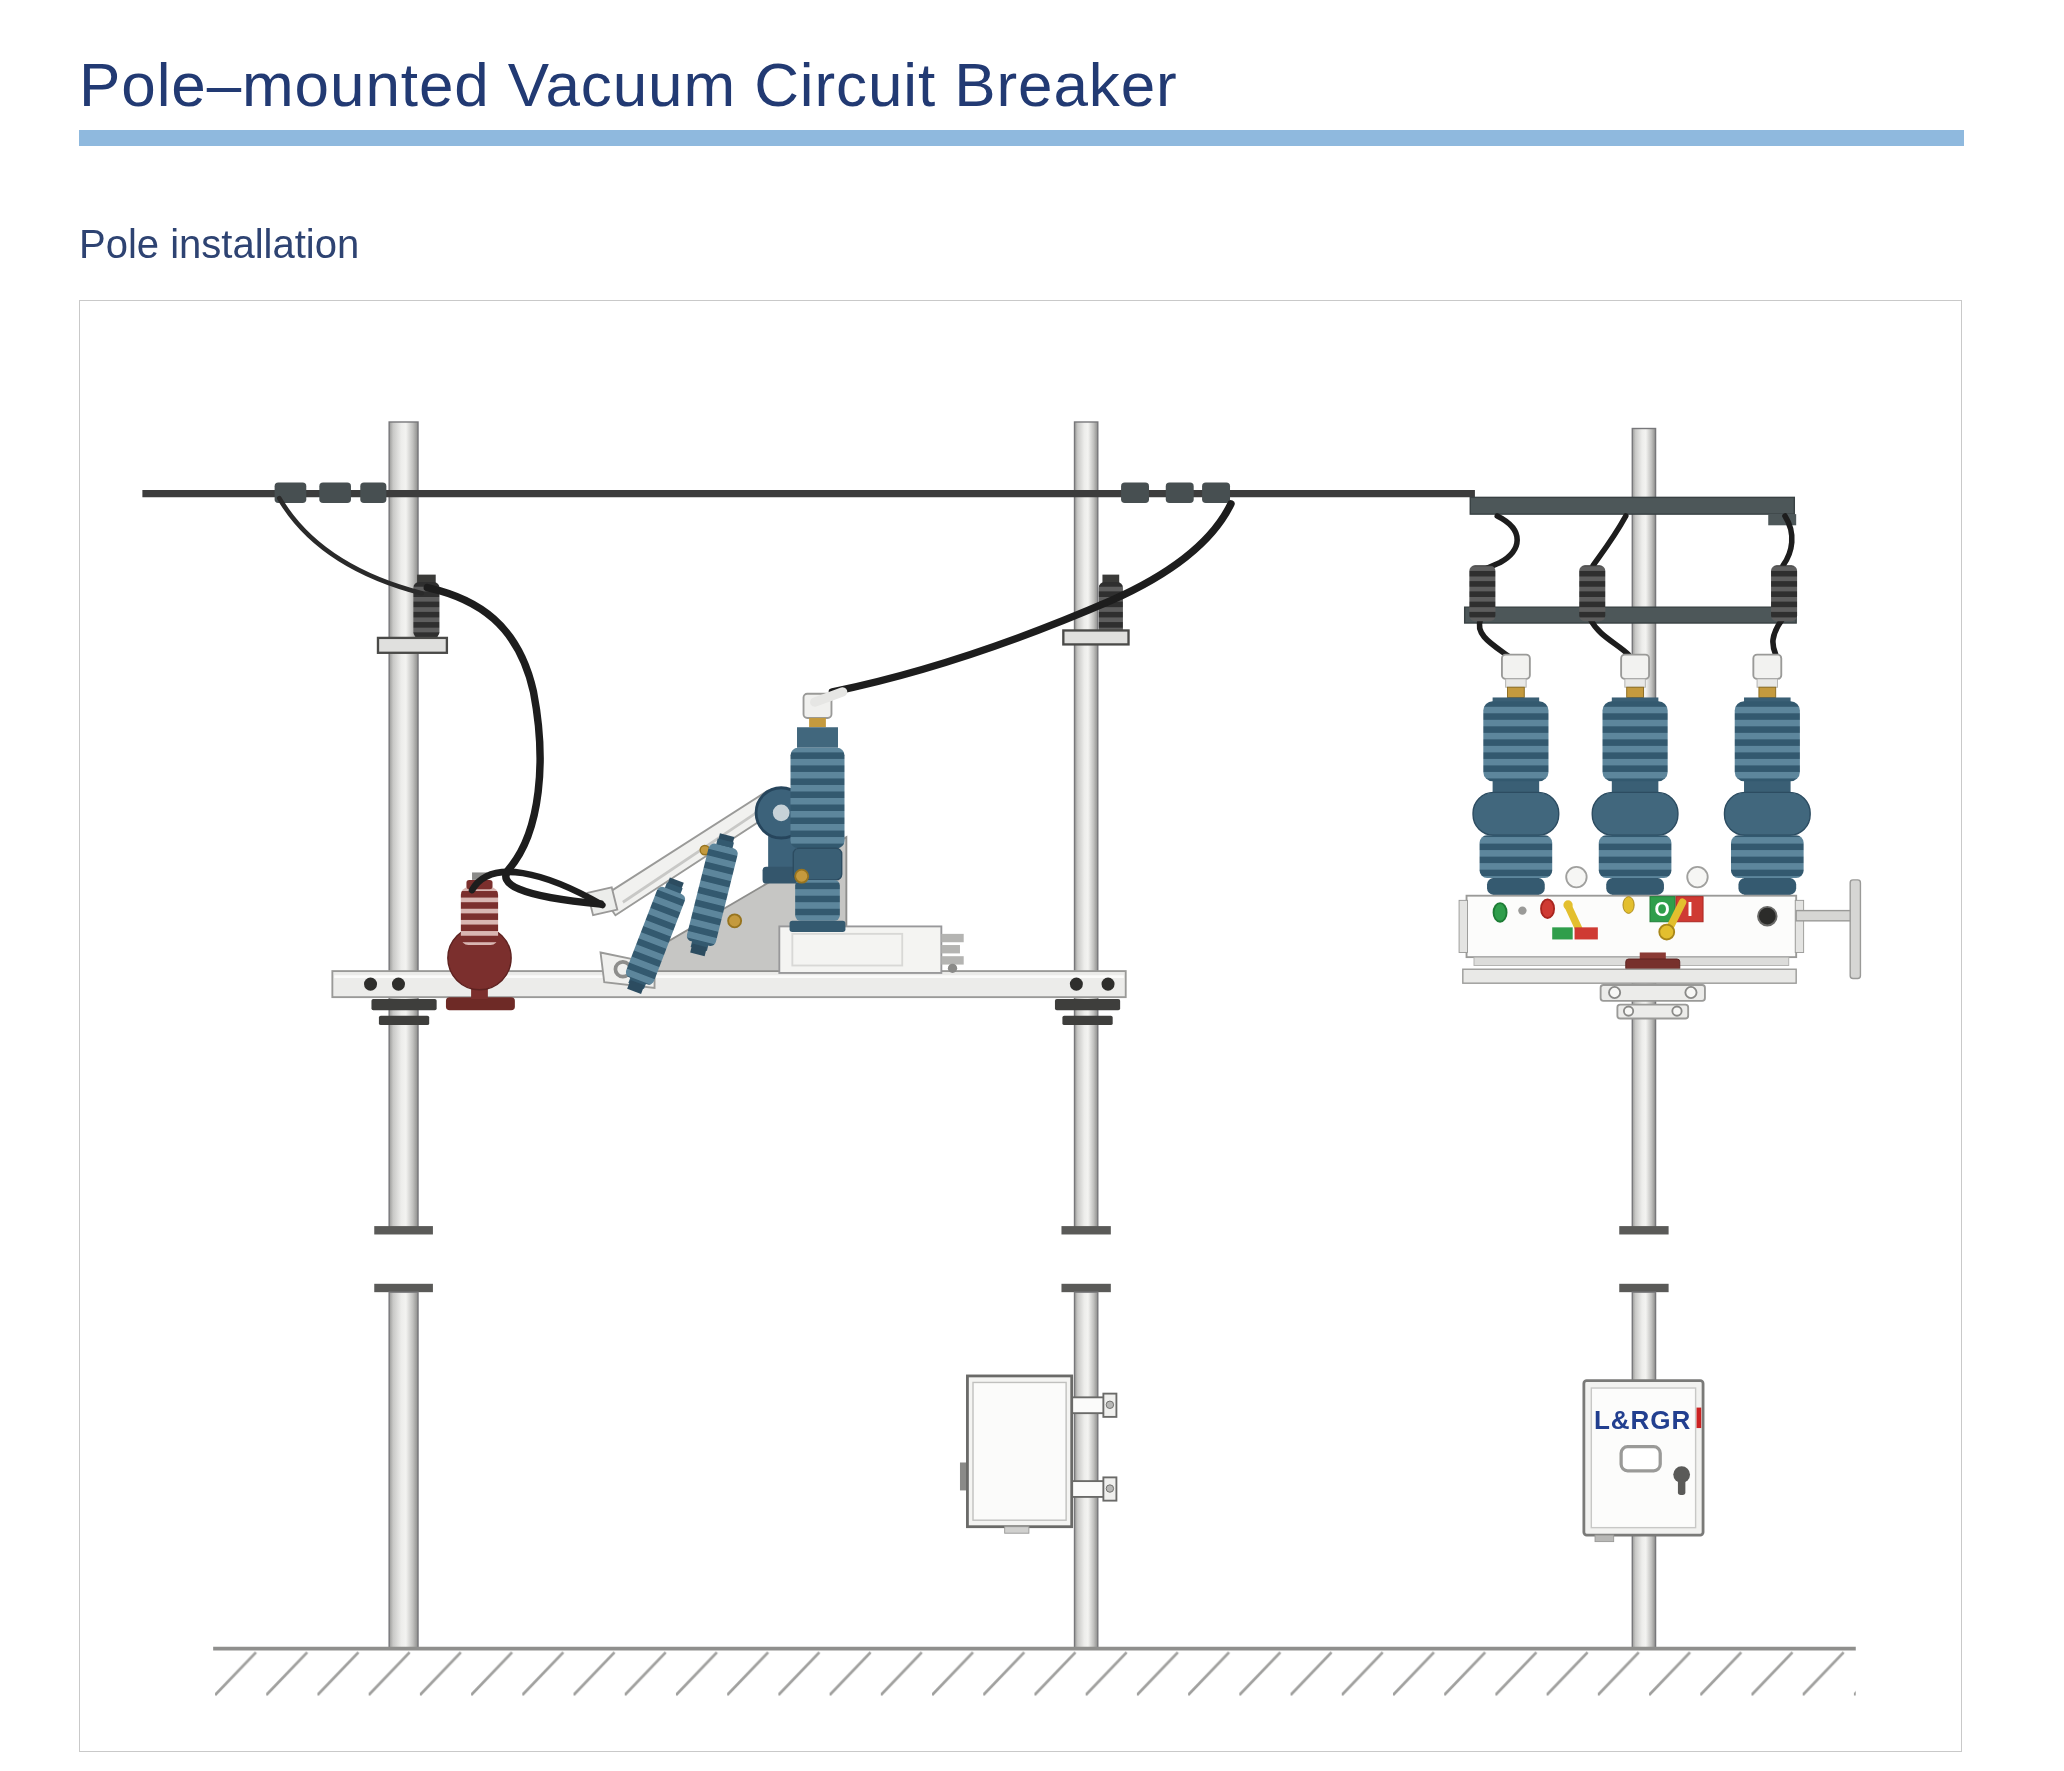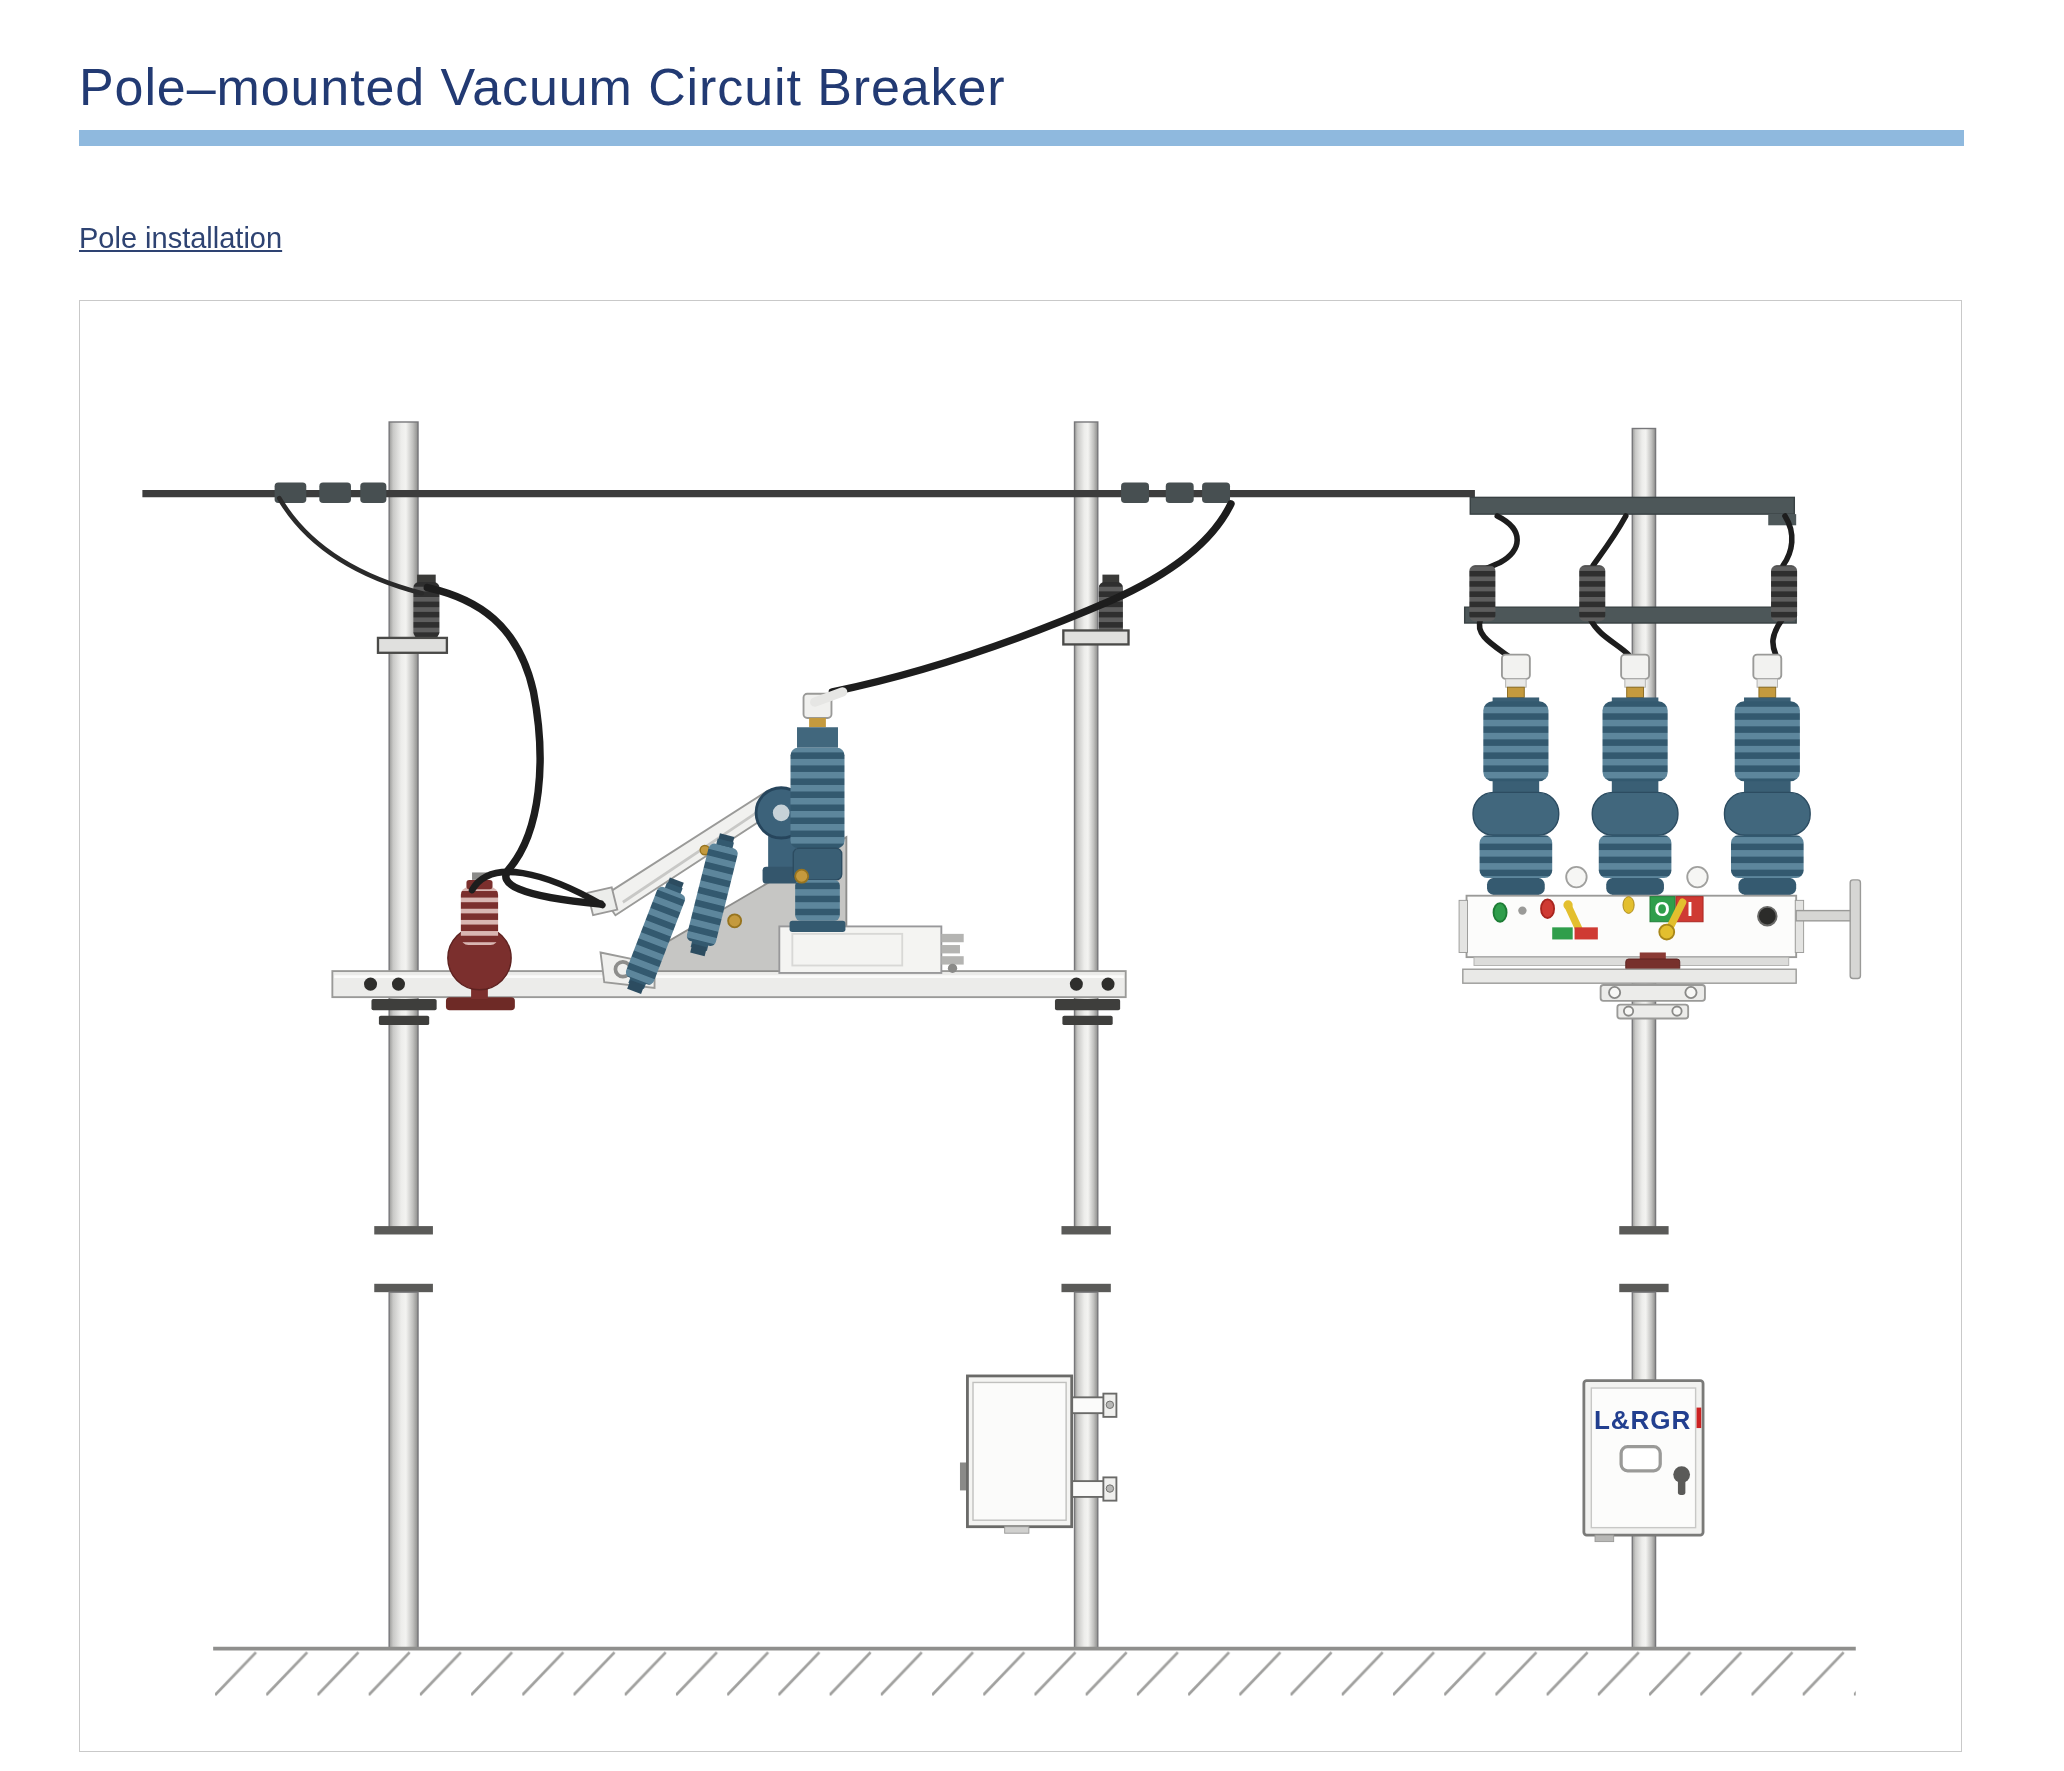--- a/index.html
+++ b/index.html
@@ -4,26 +4,26 @@
 <style>
   :root{
     --navy:#223a73; --subtitle:#2e4372; --rule:#8fb9de; --boxborder:#c9c9c9;
     --teal:#41677d; --teal_dark:#2c4c61; --wire:#1d1d1d; --maroon:#7b2f2d;
     --green:#2f9e4b; --red:#cf3a33; --yellow:#e3bf2e; --gold:#c49a3e;
     --crossarm:#4d5759; --logo_navy:#223f8f; --logo_red:#cc2222; --ground:#8f8f8d;
   }
   html,body{margin:0;padding:0;background:#ffffff;}
   body{width:2065px;height:1771px;position:relative;overflow:hidden;
        font-family:"Liberation Sans","DejaVu Sans",sans-serif;}
-  .page-title{position:absolute;left:79px;top:22px;font-size:52px;letter-spacing:0.9px;
+  .page-title{position:absolute;left:79px;top:7px;font-size:62px;letter-spacing:0.9px;
        color:var(--navy);font-weight:400;white-space:nowrap;}
   .title-rule{position:absolute;left:79px;top:130px;width:1885px;height:16px;
        background:var(--rule);}
-  .page-subtitle{position:absolute;left:79px;top:222px;font-size:29px;
-       color:var(--subtitle);font-weight:400;text-decoration:underline;}
+  .page-subtitle{position:absolute;left:79px;top:222px;font-size:40px;
+       color:var(--subtitle);font-weight:400;}
   .diagram-frame{position:absolute;left:79px;top:300px;width:1883px;height:1452px;
        border:1.9px solid var(--boxborder);background:#ffffff;box-sizing:border-box;}
   .diagram-frame svg{display:block;width:100%;height:100%;}
   text.logo{font-family:"Liberation Sans",sans-serif;font-weight:700;}
   text.oi{font-family:"Liberation Sans",sans-serif;font-weight:700;fill:#ffffff;}
 </style>
 </head>
 <body>
 
 <h1 class="page-title">Pole–mounted Vacuum Circuit Breaker</h1>

